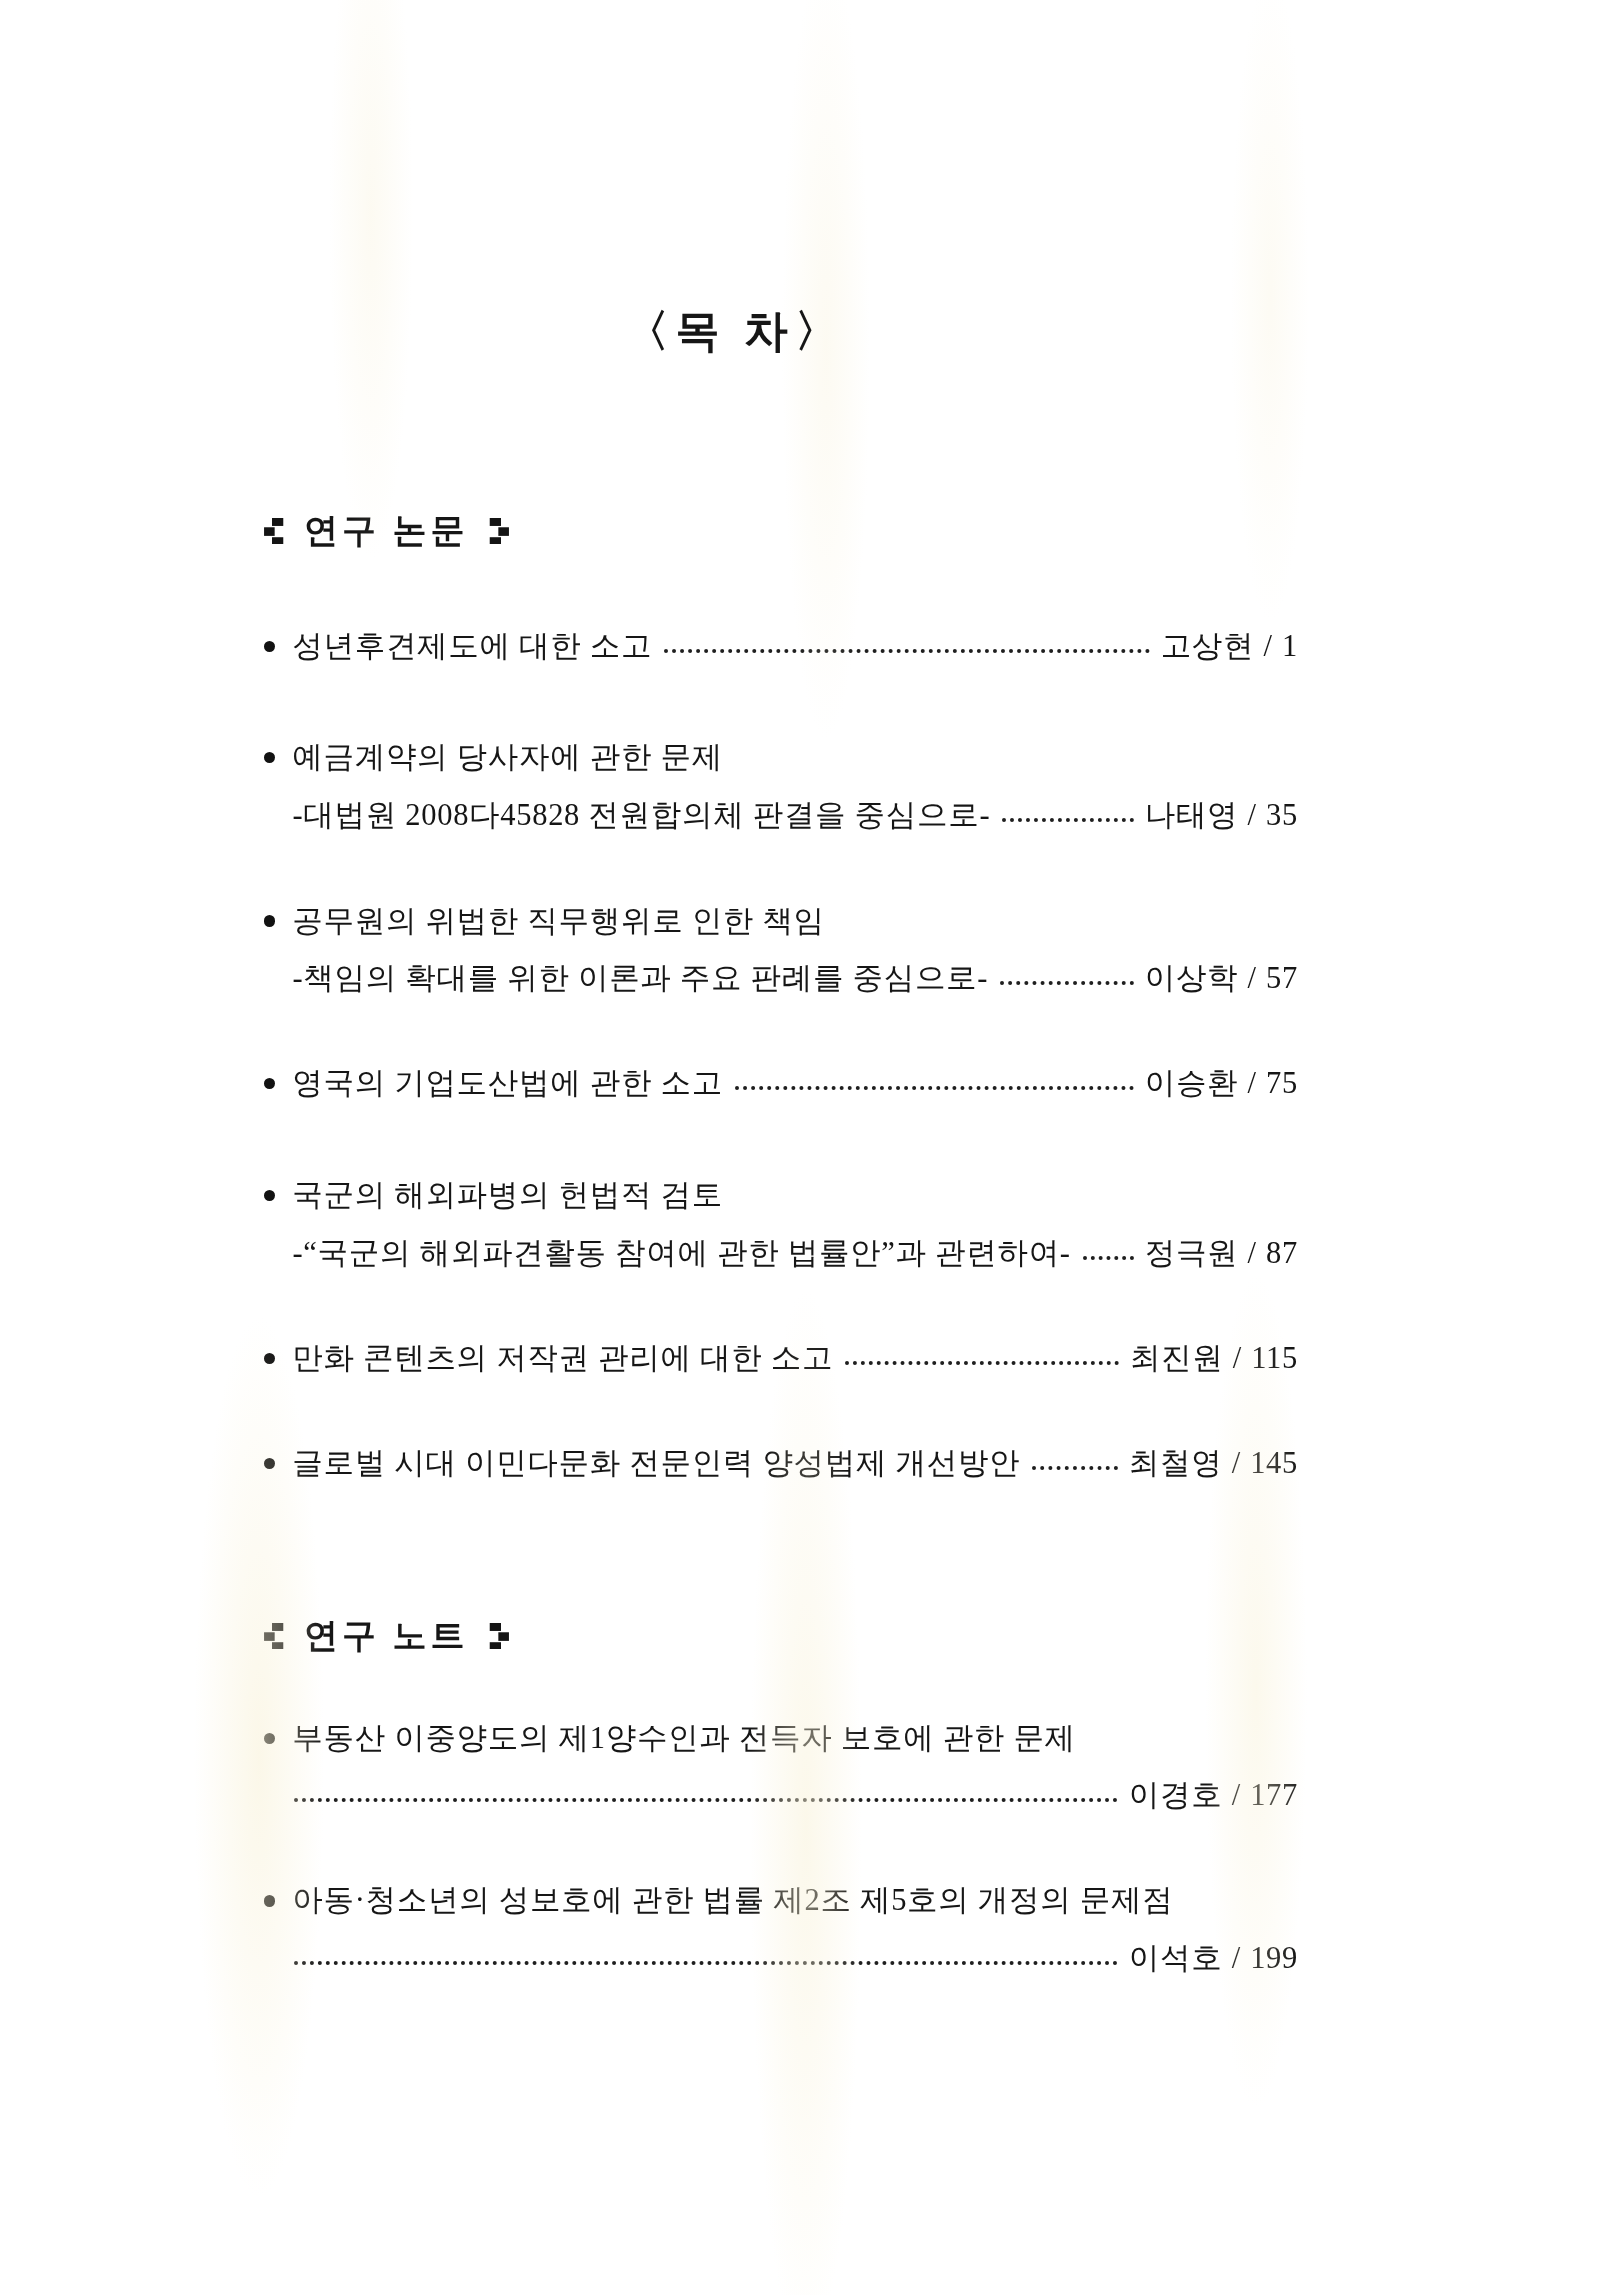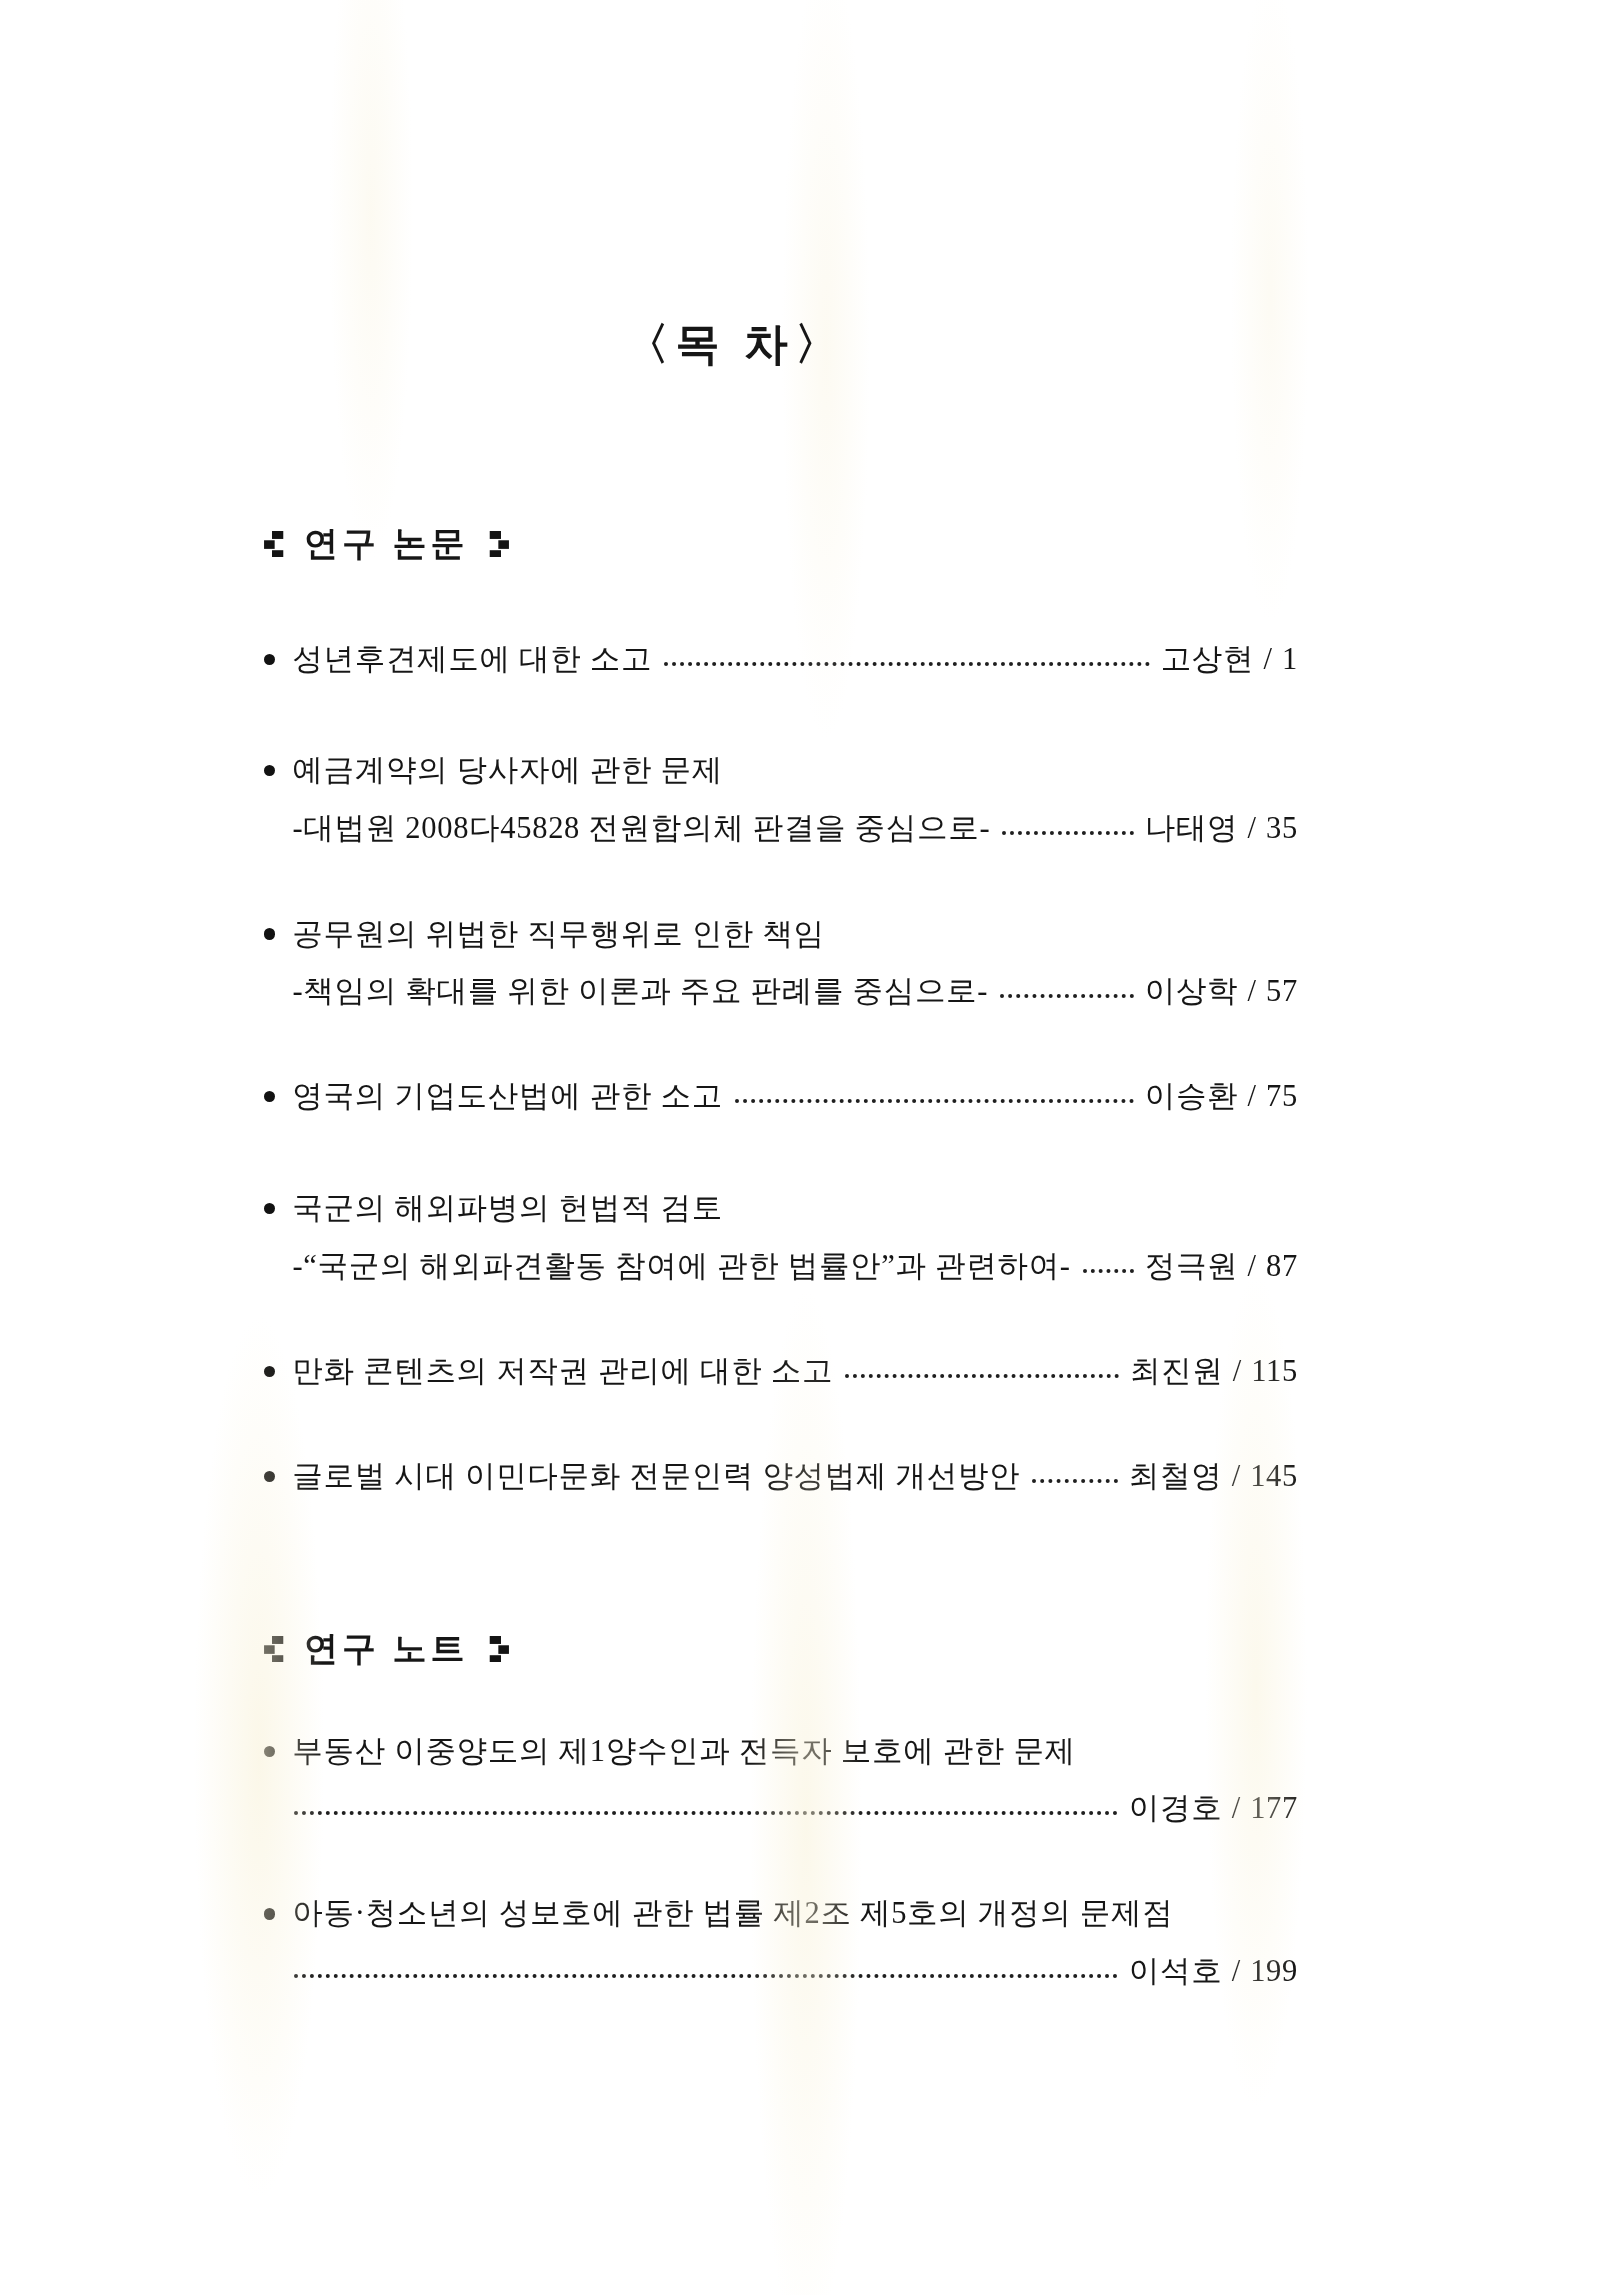--- a/index.html
+++ b/index.html
@@ -21,21 +21,21 @@
     position: absolute; inset: 0; pointer-events: none;
     background-image:
       radial-gradient(93px 630px ellipse at 259px 1757px, rgba(248,241,214,.55), transparent 70%),
       radial-gradient(80px 763px ellipse at 806px 1823px, rgba(248,241,214,.50), transparent 70%),
       radial-gradient(73px 597px ellipse at 1256px 1691px, rgba(248,241,214,.45), transparent 70%),
       radial-gradient(60px 497px ellipse at 371px 212px, rgba(249,243,222,.40), transparent 70%),
       radial-gradient(63px 564px ellipse at 826px 345px, rgba(249,243,222,.40), transparent 70%),
       radial-gradient(56px 464px ellipse at 1270px 298px, rgba(249,243,222,.35), transparent 70%);
   }
   .title {
-    margin: 17px;
+    margin: 4px;
     padding-top: 300px;
     text-align: center;
     font-size: 44px;
     font-weight: 600;
     letter-spacing: 6.6px;
     line-height: 1.25;
     transform: translateX(-46px);
   }
   .sec-head {
     display: flex;

